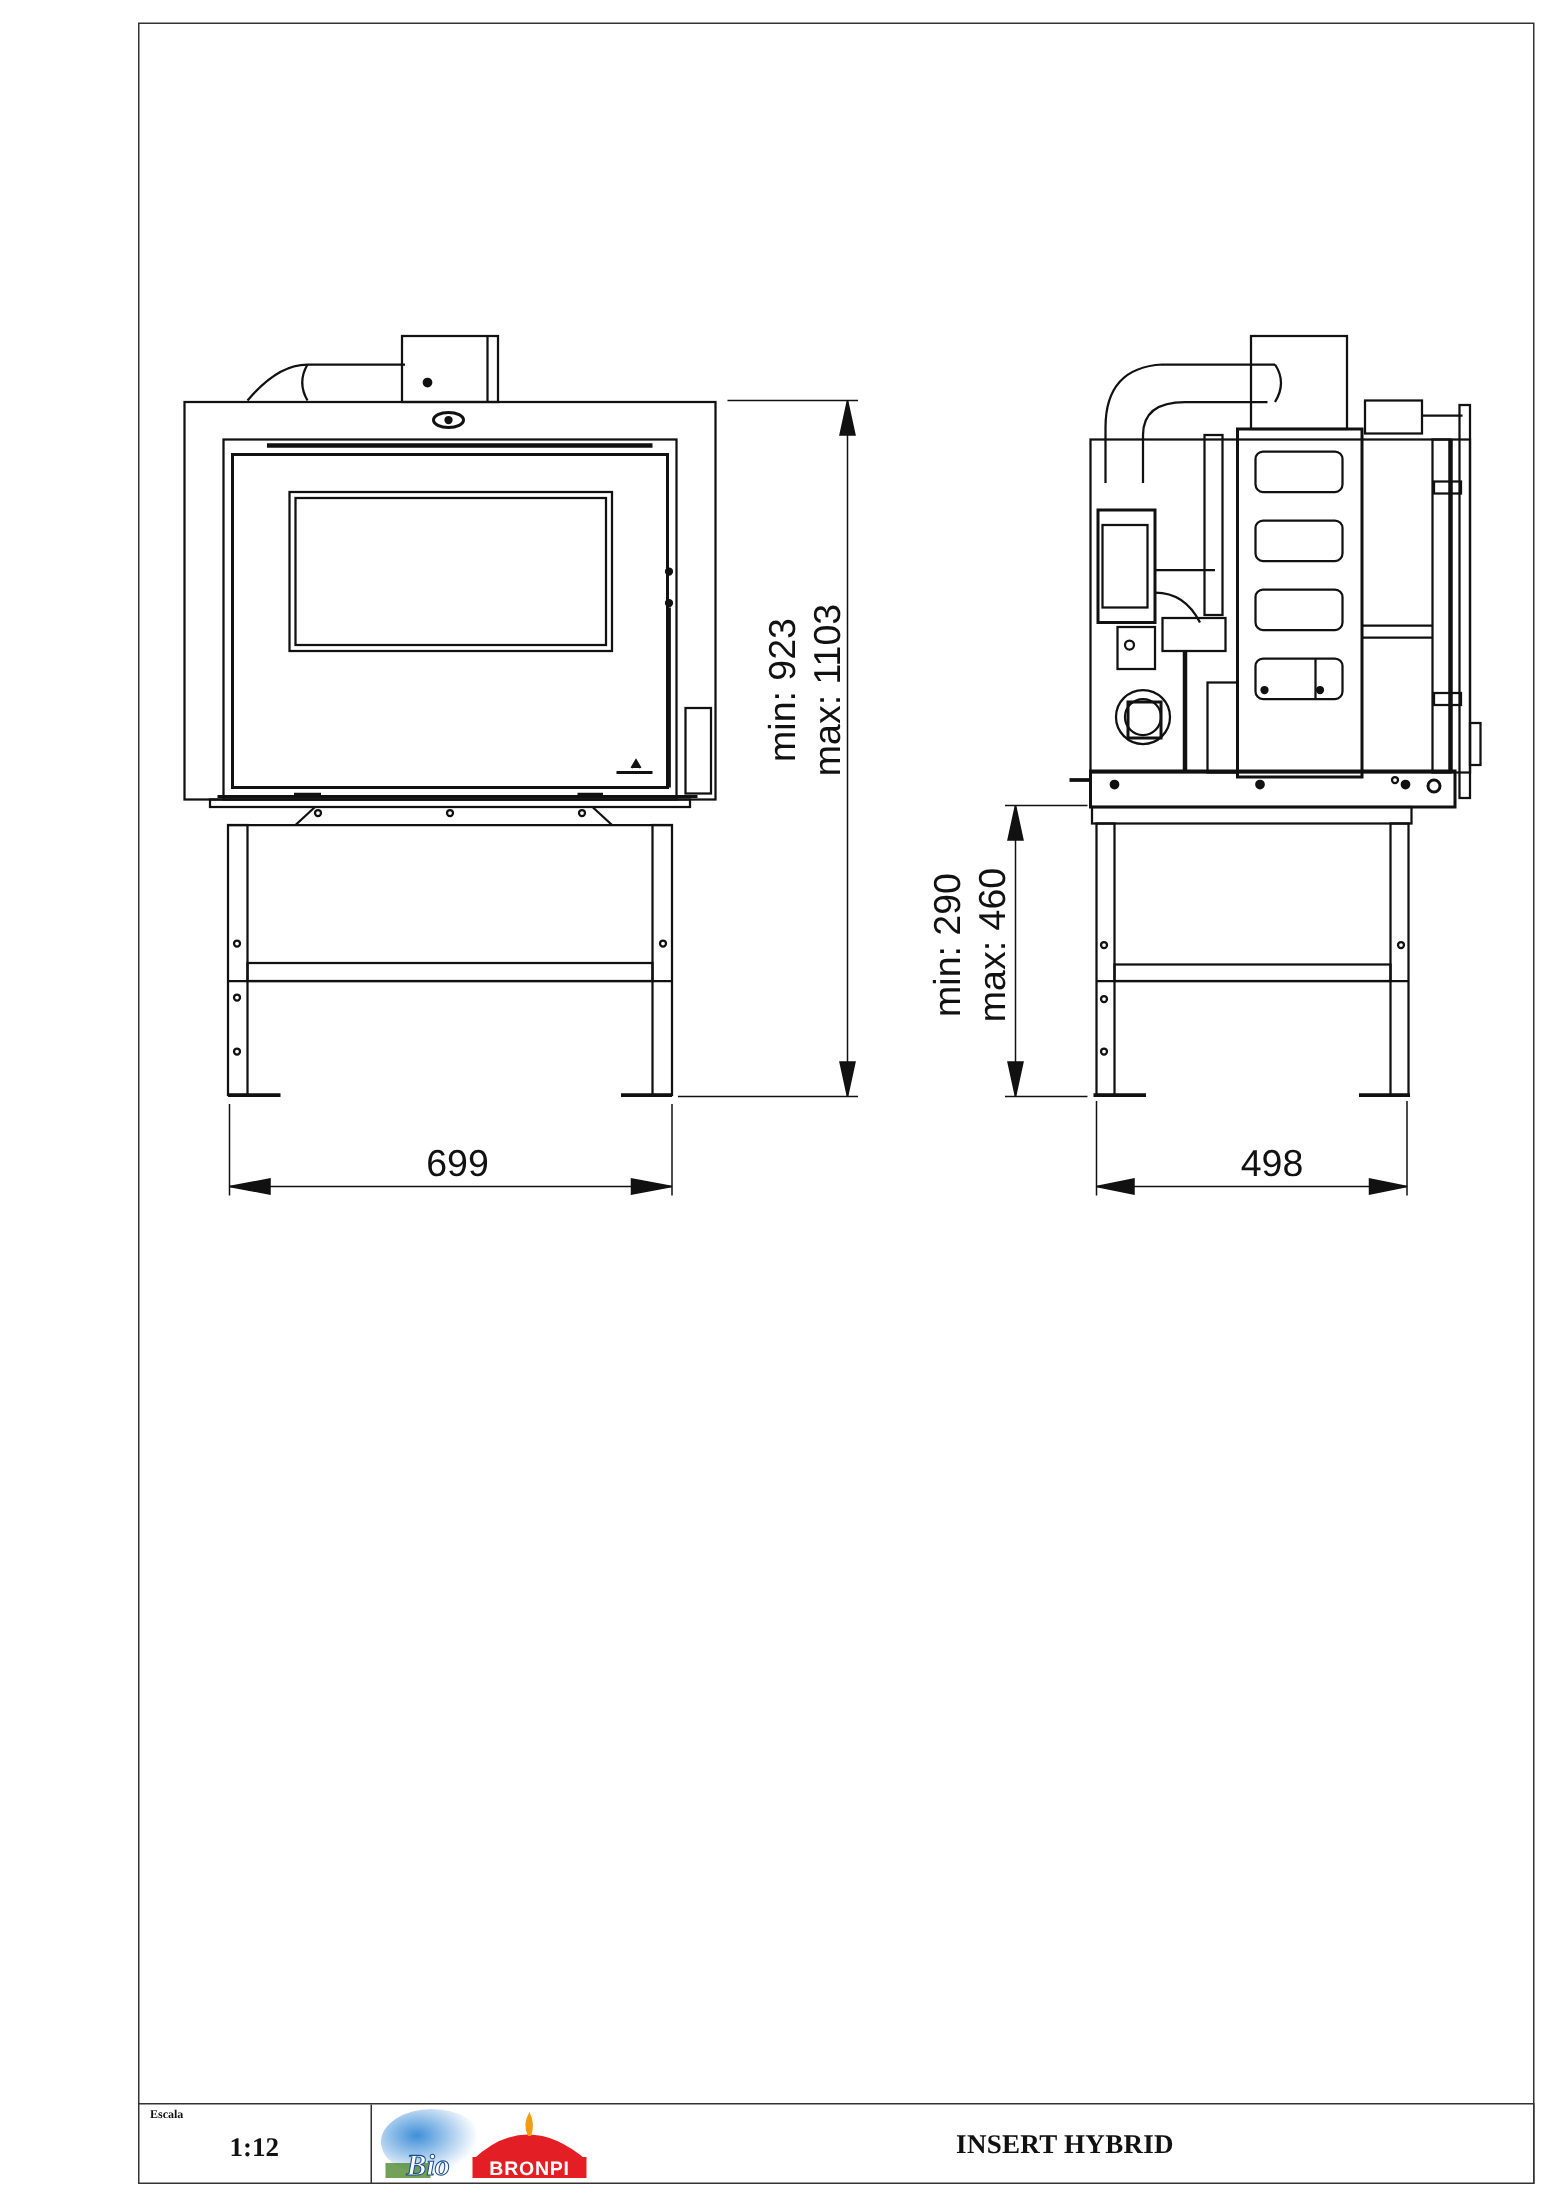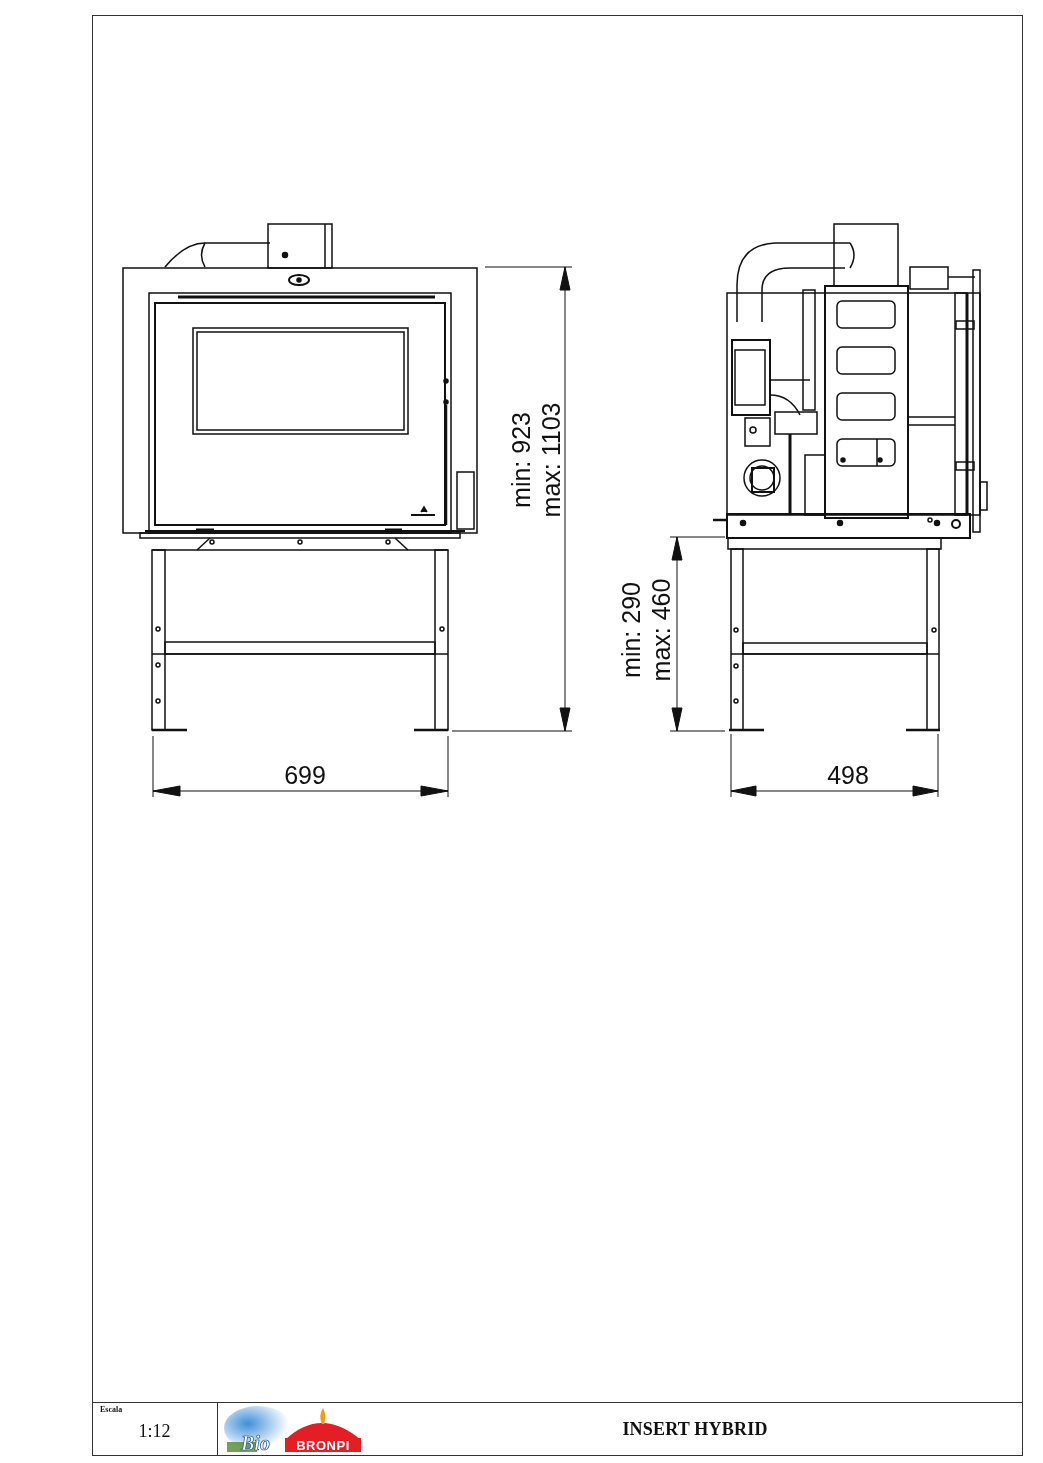--- a/index.html
+++ b/index.html
@@ -2,25 +2,25 @@
 <html><head>
 <meta charset="utf-8">
 <style>
   html, body { margin: 0; padding: 0; background: #ffffff; }
   body { width: 1043px; height: 1463px; position: relative; overflow: hidden; font-family: "Liberation Sans", sans-serif; }
   .sheet { position: absolute; left: 92px; top: 15px; width: 931px; height: 1441px; border: 1.5px solid #333; box-sizing: border-box; }
   svg.drawing { position: absolute; left: 0; top: 0; }
   .dim-text { font-family: "Liberation Sans", sans-serif; font-size: 25px; fill: #111; }
   .title-block { position: absolute; left: 92px; top: 1402px; width: 931px; height: 54px; border-top: 1.5px solid #333; box-sizing: border-box; display: flex; }
   .tb-cell { box-sizing: border-box; height: 100%; position: relative; }
-  .tb-scale { width: 126px; border-right: 1.5px solid #333; }
+  .tb-scale { width: 156px; border-right: 1.5px solid #333; }
   .tb-title { flex: 1; border-right: 1.5px solid #333; display: flex; align-items: center; justify-content: center; }
   .tb-logo { width: 150px; display: flex; align-items: center; justify-content: center; }
   .scale-label { position: absolute; left: 8px; top: 2px; font-family: "Liberation Serif", serif; font-weight: bold; font-size: 8px; color: #111; }
-  .scale-value { position: absolute; left: 0; right: 0; top: 18px; text-align: center; font-family: "Liberation Serif", serif; font-weight: normal; font-size: 18px; color: #111; }
+  .scale-value { position: absolute; left: 0; right: 0; top: 18px; text-align: center; font-family: "Liberation Serif", serif; font-weight: bold; font-size: 18px; color: #111; }
   .title-text { font-family: "Liberation Serif", serif; font-weight: bold; font-size: 18px; color: #111; letter-spacing: 0.2px; }
 </style>
 </head>
 <body>
 
 <div class="sheet"></div>
 
 <svg class="drawing" width="1043" height="1463" viewBox="0 0 1043 1463" xmlns="http://www.w3.org/2000/svg">
   <g fill="none" stroke="#111" stroke-width="1.5">
 

